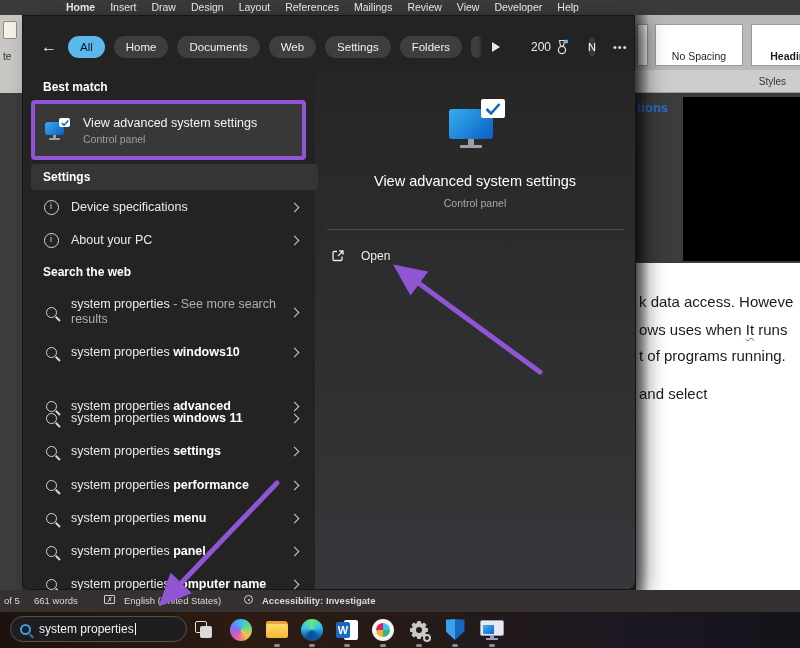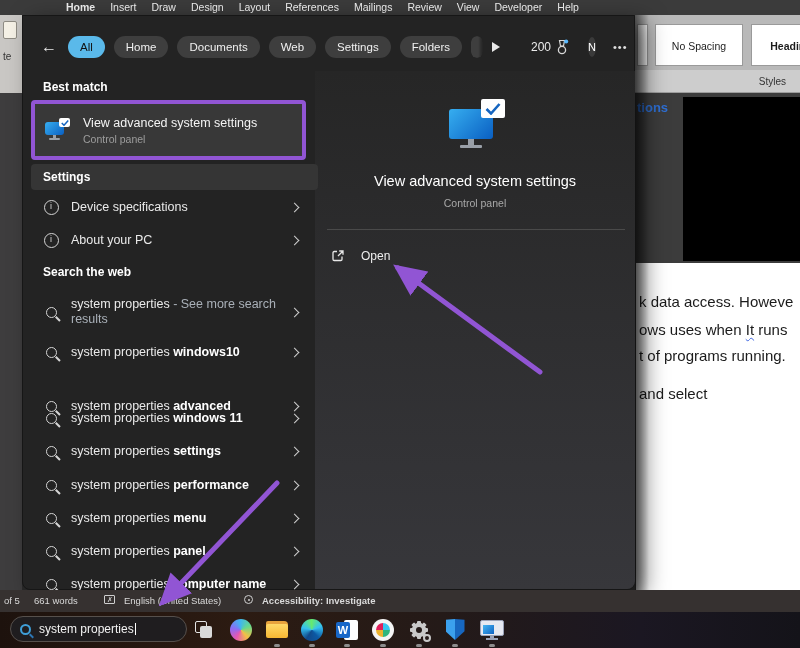--- a/index.html
+++ b/index.html
@@ -15,21 +15,21 @@
   
   .left-strip-top { position:absolute; left:0; top:15px; width:22px; height:78px; background:#c9c7c4; z-index:1; }
   .paste-frag-icon { position:absolute; left:3px; top:6px; width:14px; height:18px; background:#f5f1e6;
     border:1px solid #8f8c84; border-radius:2px; }
   .paste-frag-text { position:absolute; left:3px; top:36px; font-size:10px; color:#333; }
   .left-strip-bottom { position:absolute; left:0; top:93px; width:22px; height:497px; background:#3e3d3e; z-index:1; }
 
   
   .ribbon-right { position:absolute; left:635px; top:15px; width:165px; height:55px; background:#b9b9b9; z-index:1; }
   .style-card { position:absolute; top:9px; height:42px; background:#ffffff; border:1px solid #9a9a9a;
-    display:flex; align-items:flex-end; justify-content:center; padding-bottom:13px; font-size:10.5px; color:#1c1c1c; }
+    display:flex; align-items:flex-end; justify-content:center; padding-bottom:3px; font-size:10.5px; color:#1c1c1c; }
   .style-sliver { left:2px; width:11px; }
   .style-card.c1 { left:20px; width:88px; }
   .style-card.c2 { left:116px; width:80px; font-weight:700; }
   .styles-strip { position:absolute; left:635px; top:70px; width:165px; height:23px; background:#cdcdcd;
     border-bottom:1px solid #9e9e9e; z-index:1; display:flex; align-items:center; justify-content:flex-end; padding-right:14px; }
   .styles-strip span { font-size:10px; color:#333; }
   .doc-canvas { position:absolute; left:635px; top:93px; width:165px; height:497px; background:#3c3c3c; z-index:1; }
   .doc-link { position:absolute; left:2px; top:7px; font-size:13px; font-weight:600; color:#2e6fd4; }
   .doc-image { position:absolute; left:48px; top:4px; width:117px; height:164px; background:#000; }
   .doc-page { position:absolute; left:1px; top:170px; width:164px; height:327px; background:#ffffff; overflow:hidden; }

